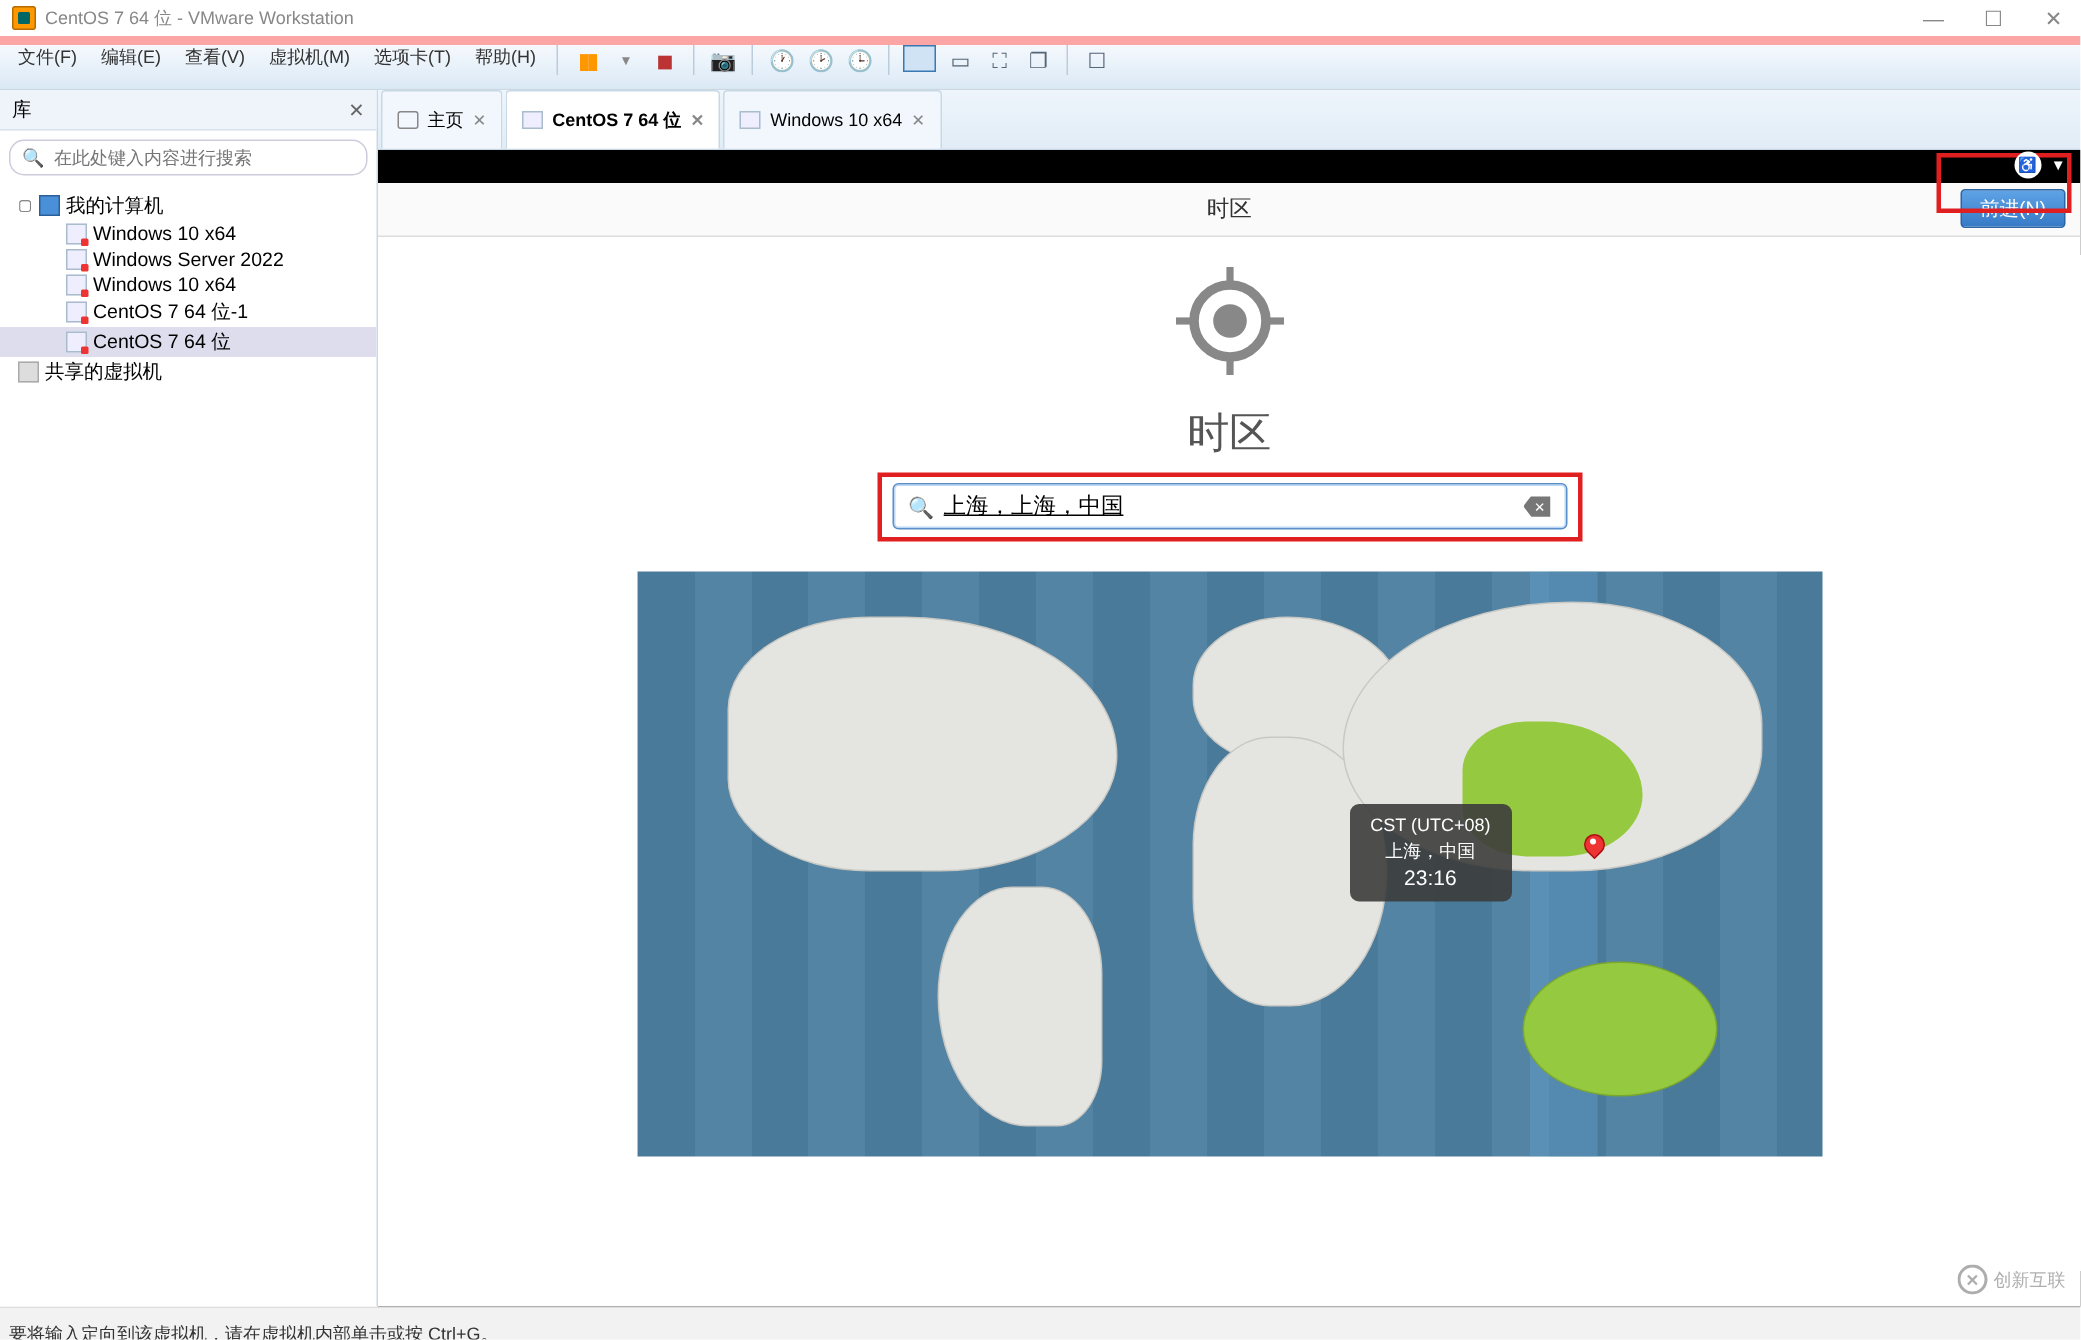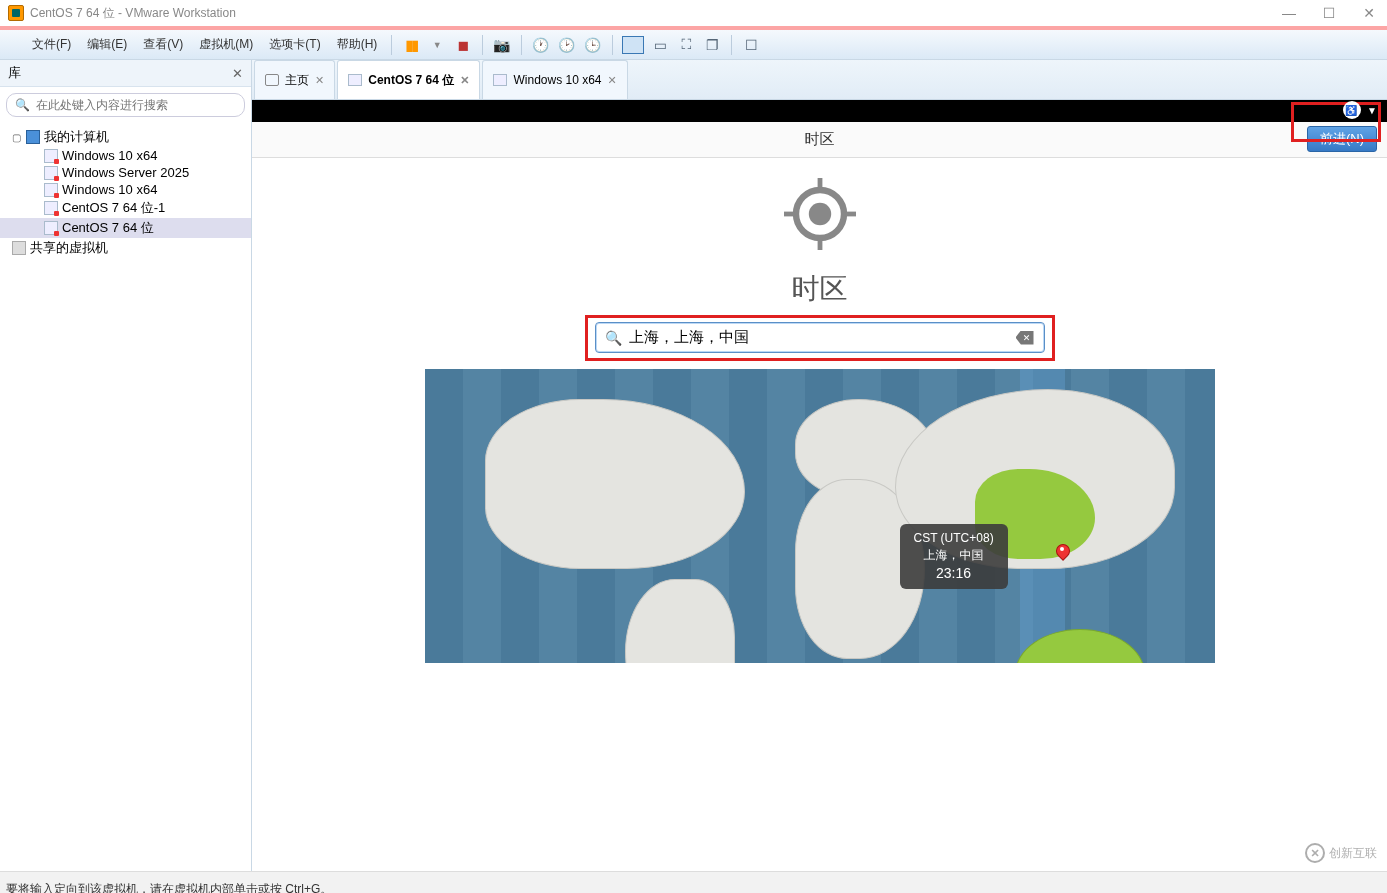--- a/index.html
+++ b/index.html
@@ -1,27 +1,27 @@
 <!DOCTYPE html>
 <html><head>
 <meta charset="utf-8">
 <style>
 * { margin: 0; padding: 0; box-sizing: border-box; font-family: "Microsoft YaHei", Arial, sans-serif; }
 body { width: 1387px; height: 893px; background: #fff; overflow: hidden; font-size: 12px; }
 
 
-.titlebar { height: 30px; background: #fff; display: flex; align-items: center; padding: 4px 8px; border-bottom: 4px solid #fca5a5; }
+.titlebar { height: 30px; background: #fff; display: flex; align-items: center; padding: 4px 8px; border-bottom: 6px solid #fca5a5; }
 .app-icon { width: 16px; height: 16px; background: #ff9800; border: 1px solid #b36b00; border-radius: 2px; margin-right: 6px; display:flex; align-items:center; justify-content:center; }
 .app-icon::before { content: ""; display:block; width:8px; height:8px; background:#066; border-radius:1px; }
 .title-text { color: #888; font-size: 12px; }
 .window-controls { margin-left: auto; display: flex; gap: 20px; }
 .window-controls span { color: #888; cursor: pointer; font-size: 14px; width: 20px; text-align: center; }
 
 
-.menubar { height: 30px; background: linear-gradient(#f5f9fd, #dbe9f6); display: flex; align-items: center; padding: 0 24px; border-bottom: 1px solid #c9d8e5; }
+.menubar { height: 30px; background: linear-gradient(#f5f9fd, #dbe9f6); display: flex; align-items: flex-start; padding: 0 4px; border-bottom: 1px solid #c9d8e5; }
 .menubar .menu-item { padding: 0 8px; color: #333; cursor: pointer; font-size: 12px; }
 .menu-sep { width: 1px; height: 20px; background: #bcd; margin: 0 6px; }
 .tb-icon { width: 20px; height: 20px; display:inline-flex; align-items:center; justify-content:center; margin: 0 3px; cursor:pointer; color:#567; font-size:14px; }
 .pause-btn { color: #ff9800; font-weight: bold; letter-spacing: -2px; }
 .stop-btn { color: #b33; }
 
 
 .main { display: flex; height: calc(100% - 82px); }
 .sidebar { width: 252px; border-right: 1px solid #c9d8e5; display: flex; flex-direction: column; background: #fff; }
 .panel-header { background: #eef4fa; padding: 4px 8px; display: flex; align-items: center; justify-content: space-between; border-bottom: 1px solid #d8e3ee; font-size: 13px; }
@@ -59,25 +59,25 @@
 .os-header { height: 36px; background: #fafafa; border-bottom: 1px solid #ddd; display:flex; align-items:center; justify-content:center; position:relative; }
 .os-header-title { font-size: 15px; color: #333; }
 .next-btn { position:absolute; right:10px; top:4px; height:26px; padding:12px 12px; background: linear-gradient(#5fa3e6,#3679c5); color:#fff; border:1px solid #2a65a6; border-radius:3px; font-size:13px; display:flex; align-items:center; }
 
 .os-body { flex:1; display:flex; flex-direction:column; align-items:center; padding-top:16px; background:#fff; }
 .location-icon { width:80px; height:80px; position:relative; margin-bottom:10px; }
 .location-icon svg { width:100%; height:100%; }
 .tz-heading { font-size:28px; color:#555; margin: 6px 0 14px; }
 .tz-sub { font-size:14px; color:#666; margin-bottom:16px; }
 .tz-search { width: 450px; border: 1px solid #5a8fc7; border-radius: 4px; display:flex; align-items:center; padding: 6px 10px; background:#fff; box-shadow: inset 0 0 0 1px #bcd8f5; }
-.tz-search input { flex:1; border:none; outline:none; font-size:15px; }
+.tz-search input { flex:1; border:none; outline:none; font-size:15px;text-decoration:underline; }
 .tz-search .mag { color:#777; margin-right:6px; font-size:14px; }
 .tz-search .clear { width:18px; height:14px; background:#777; border-radius: 3px 0 0 3px; position:relative; clip-path: polygon(30% 0, 100% 0, 100% 100%, 30% 100%, 0 50%); display:flex; align-items:center; justify-content:center; color:#fff; font-size:9px; padding-left:4px; }
 
-.world-map { width: 790px; height: 294px; margin-top:16px; position:relative; background: repeating-linear-gradient(90deg, #4a7a9a 0px, #4a7a9a 38px, #5484a3 38px, #5484a3 76px); overflow:hidden; }
+.world-map { width: 790px; height: 390px; margin-top:28px; position:relative; background: repeating-linear-gradient(90deg, #4a7a9a 0px, #4a7a9a 38px, #5484a3 38px, #5484a3 76px); overflow:hidden; }
 .land { position:absolute; background:#e4e4e0; border:1px solid #c8c8c4; }
 .land.na { top:30px; left:60px; width:260px; height:170px; border-radius: 40% 60% 50% 40%; }
 .land.sa { top:210px; left:200px; width:110px; height:160px; border-radius: 50% 40% 30% 60%; }
 .land.eu { top:30px; left:370px; width:140px; height:100px; border-radius: 50% 60% 40% 50%; }
 .land.af { top:110px; left:370px; width:130px; height:180px; border-radius: 40% 50% 50% 40%; }
 .land.as { top:20px; left:470px; width:280px; height:180px; border-radius: 60% 50% 50% 50%; }
 .land.au { top:260px; left:590px; width:130px; height:90px; background:#95c93f; border-color:#7aa82e; border-radius: 50%; }
 .china-hl { position:absolute; top:100px; left:550px; width:120px; height:90px; background:#95c93f; border-radius: 40% 60% 50% 40%; }
 .tz-band { position:absolute; top:0; bottom:0; left:595px; width:45px; background: rgba(100,160,210,0.4); }
 .pin { position:absolute; top:175px; left:631px; width:12px; height:18px; }
@@ -147,21 +147,21 @@
         <span class="tree-toggle">▢</span>
         <span class="tree-icon pc"></span>
         <span>我的计算机</span>
       </div>
       <div class="tree-node level2">
         <span class="tree-icon vm"></span>
         <span>Windows 10 x64</span>
       </div>
       <div class="tree-node level2">
         <span class="tree-icon vm"></span>
-        <span>Windows Server 2025</span>
+        <span>Windows Server 2022</span>
       </div>
       <div class="tree-node level2">
         <span class="tree-icon vm"></span>
         <span>Windows 10 x64</span>
       </div>
       <div class="tree-node level2">
         <span class="tree-icon vm"></span>
         <span>CentOS 7 64 位-1</span>
       </div>
       <div class="tree-node level2 sel">

